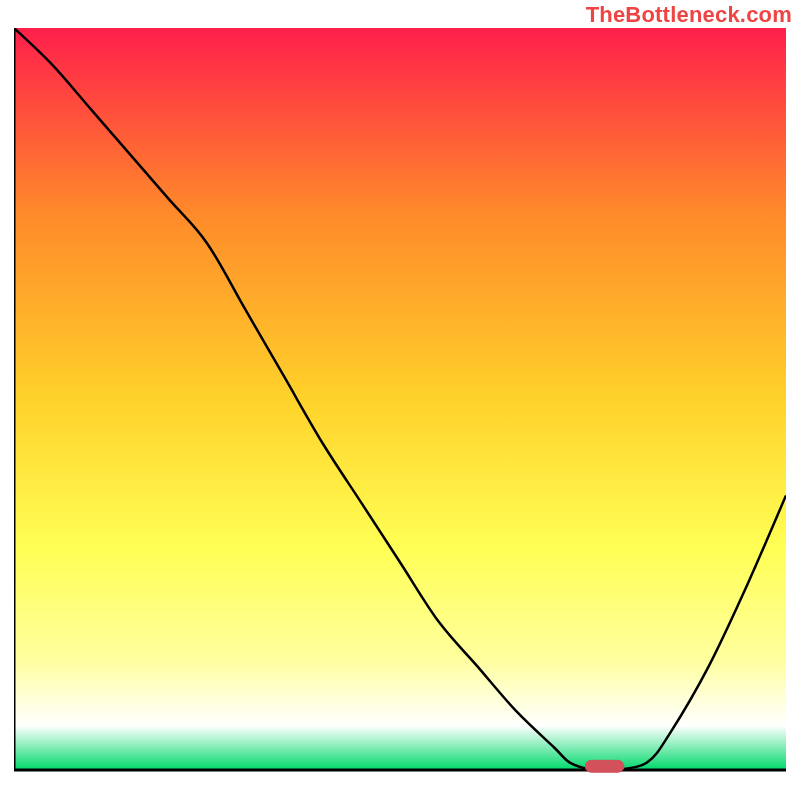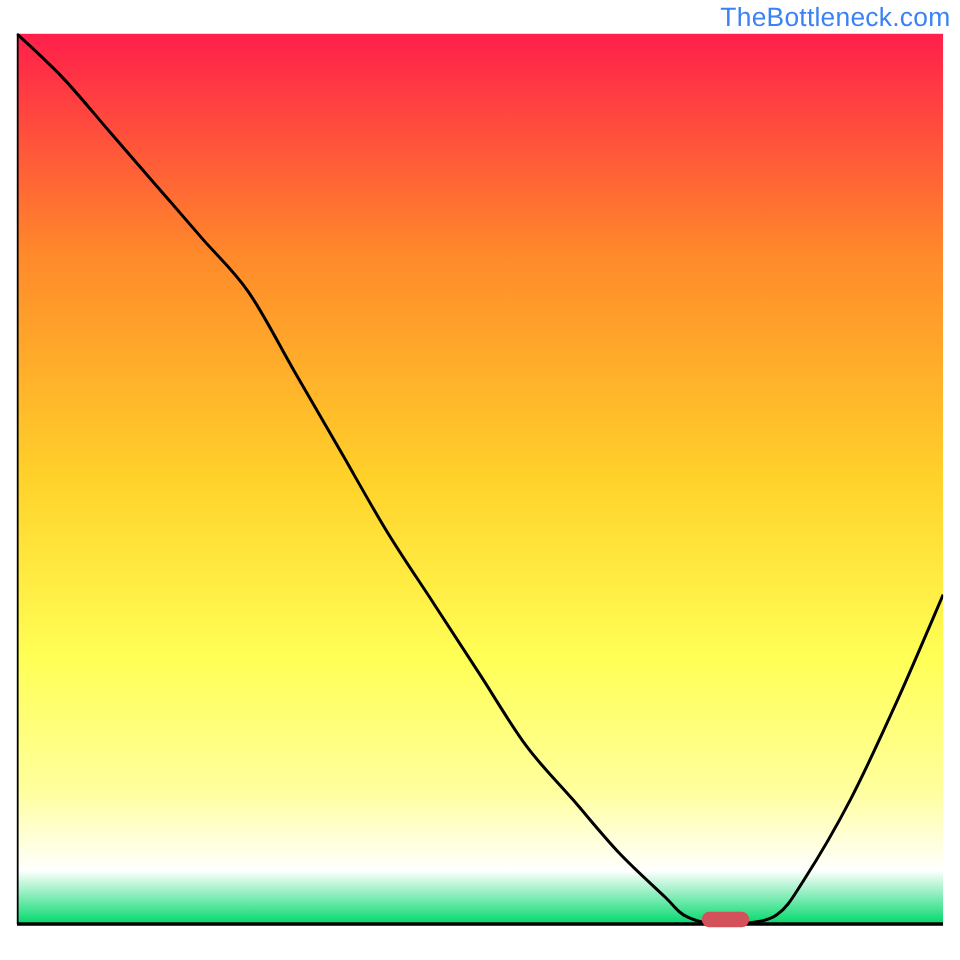--- a/index.html
+++ b/index.html
@@ -12,23 +12,23 @@
   }
   .container {
     position: relative;
     width: 800px;
     height: 800px;
   }
   .watermark {
     position: absolute;
     top: 2px;
     right: 8px;
-    color: #3b82f6;
+    color: #ef4444;
     font-size: 22px;
-    font-weight: 400;
+    font-weight: 700;
     letter-spacing: 0.2px;
   }
   .plot {
     position: absolute;
     left: 14px;
     top: 28px;
     width: 772px;
     height: 758px;
   }
   .plot svg {

